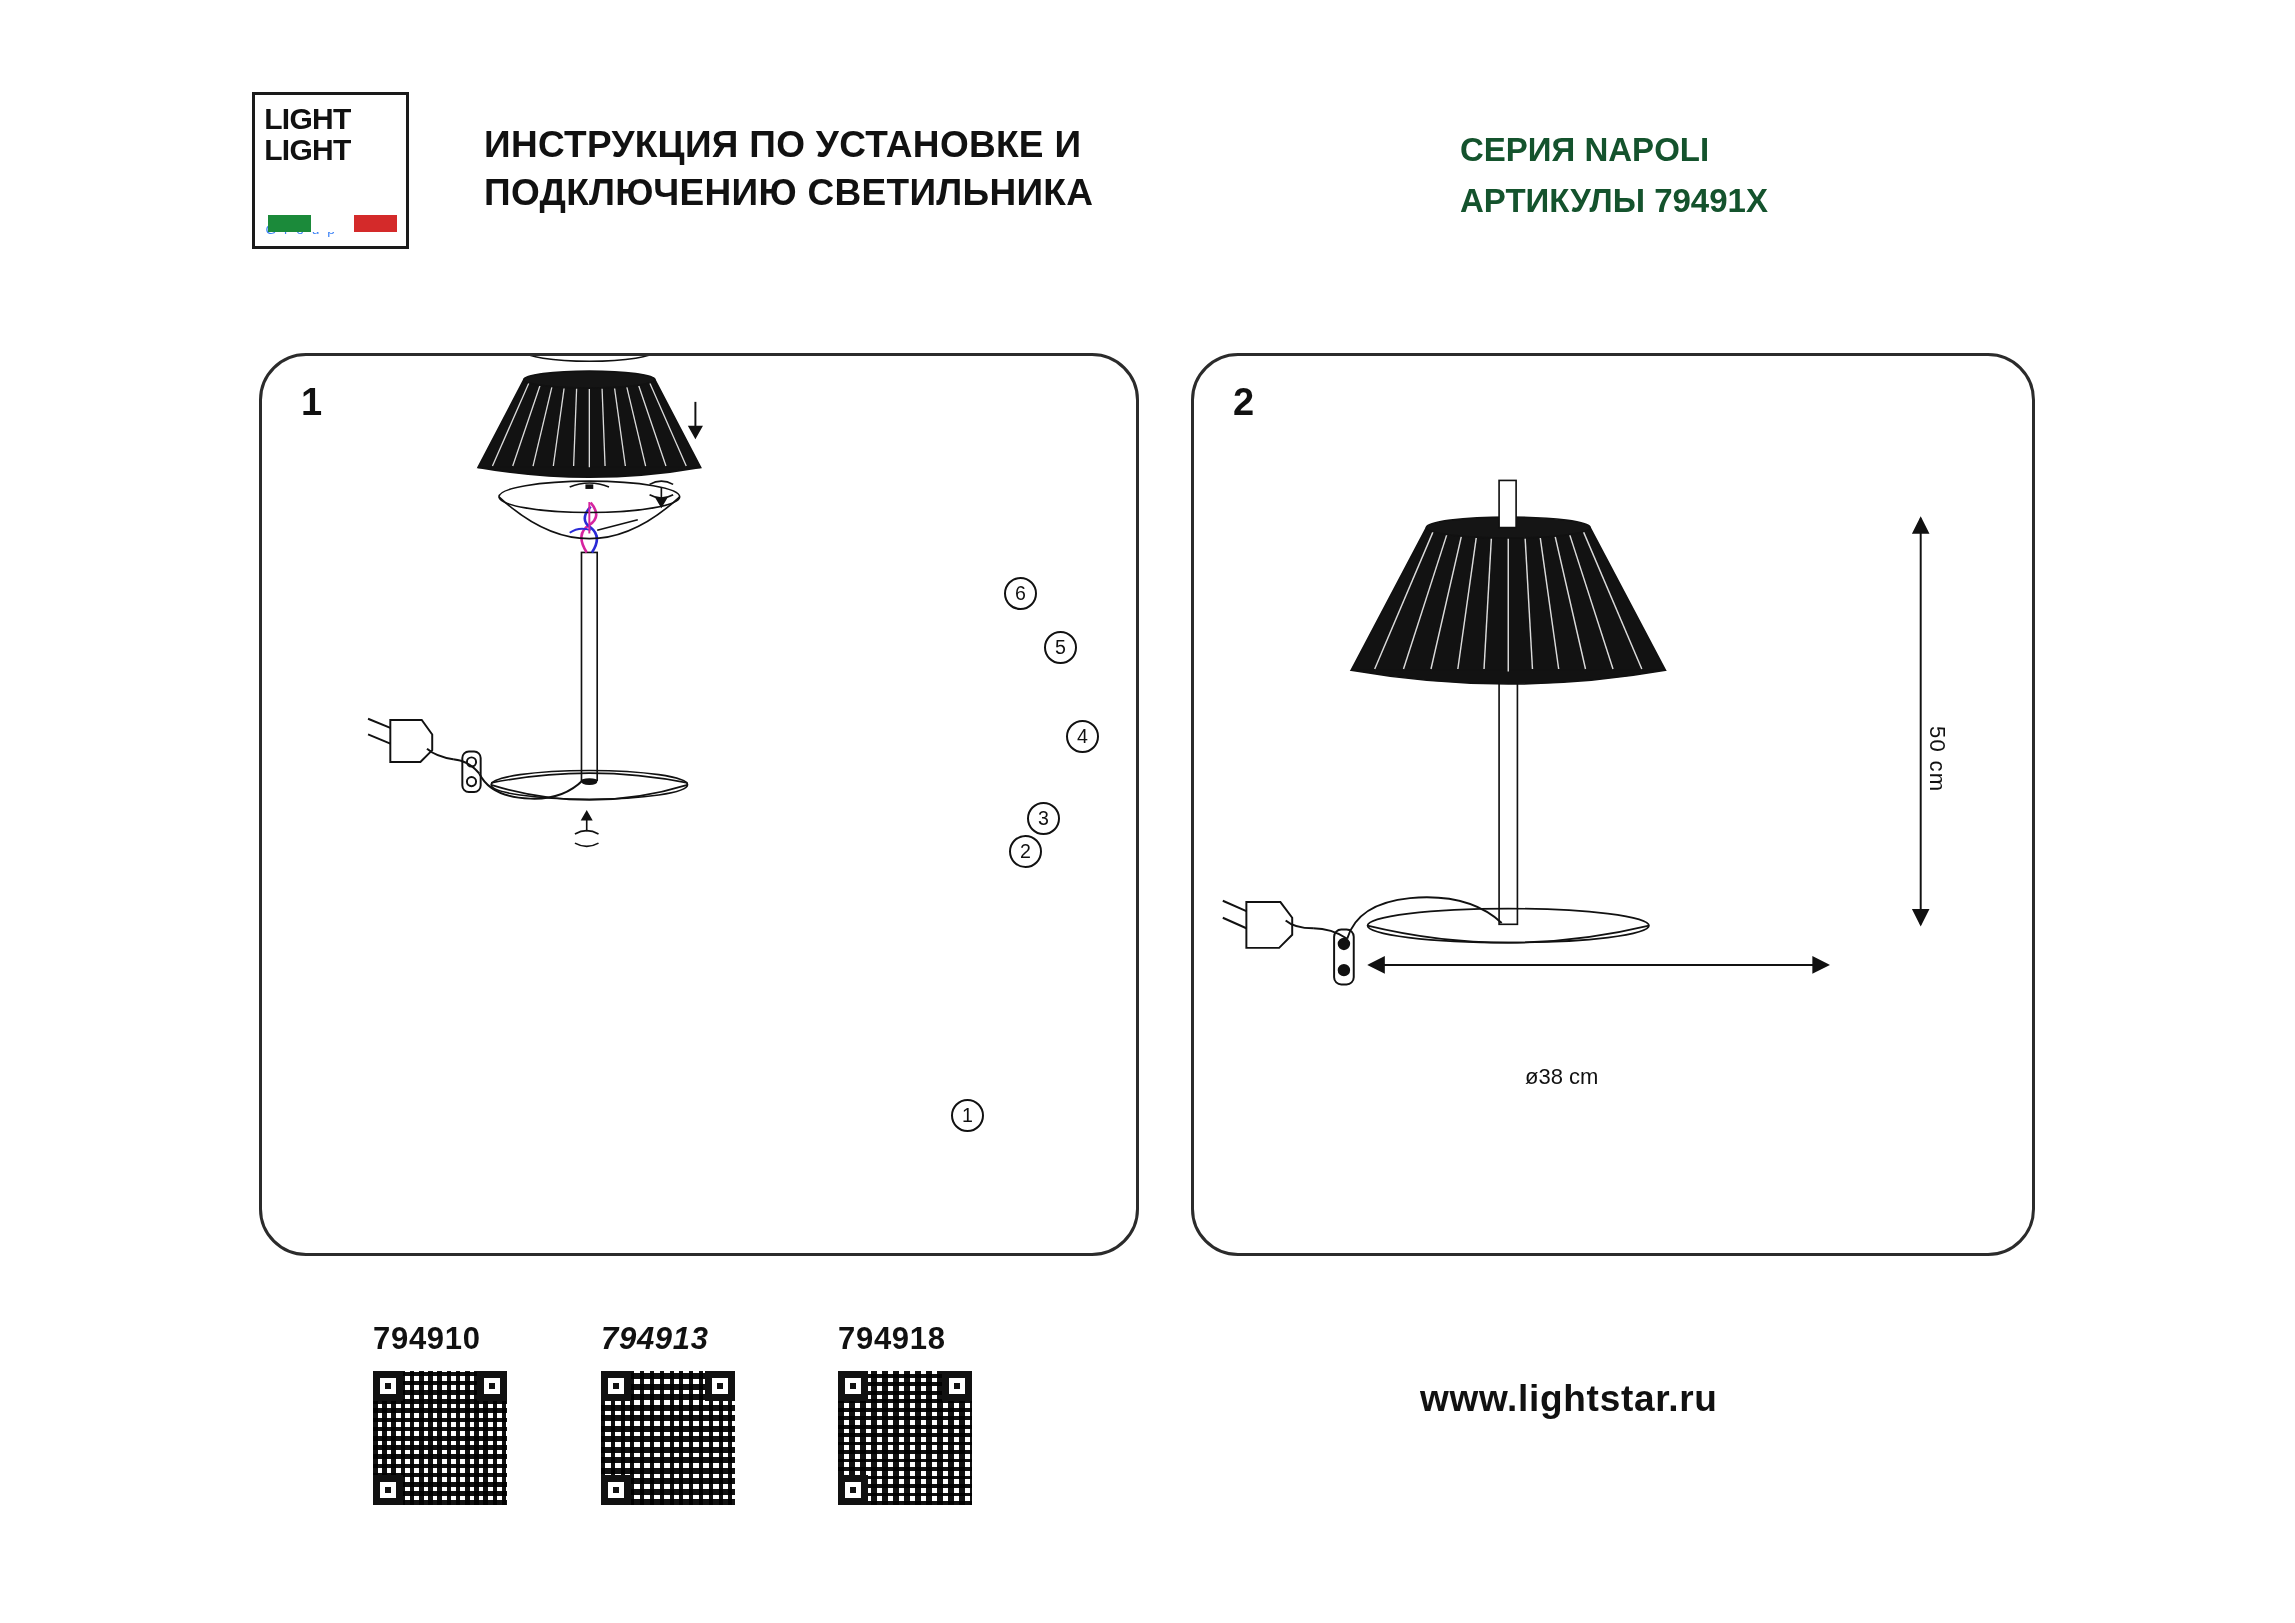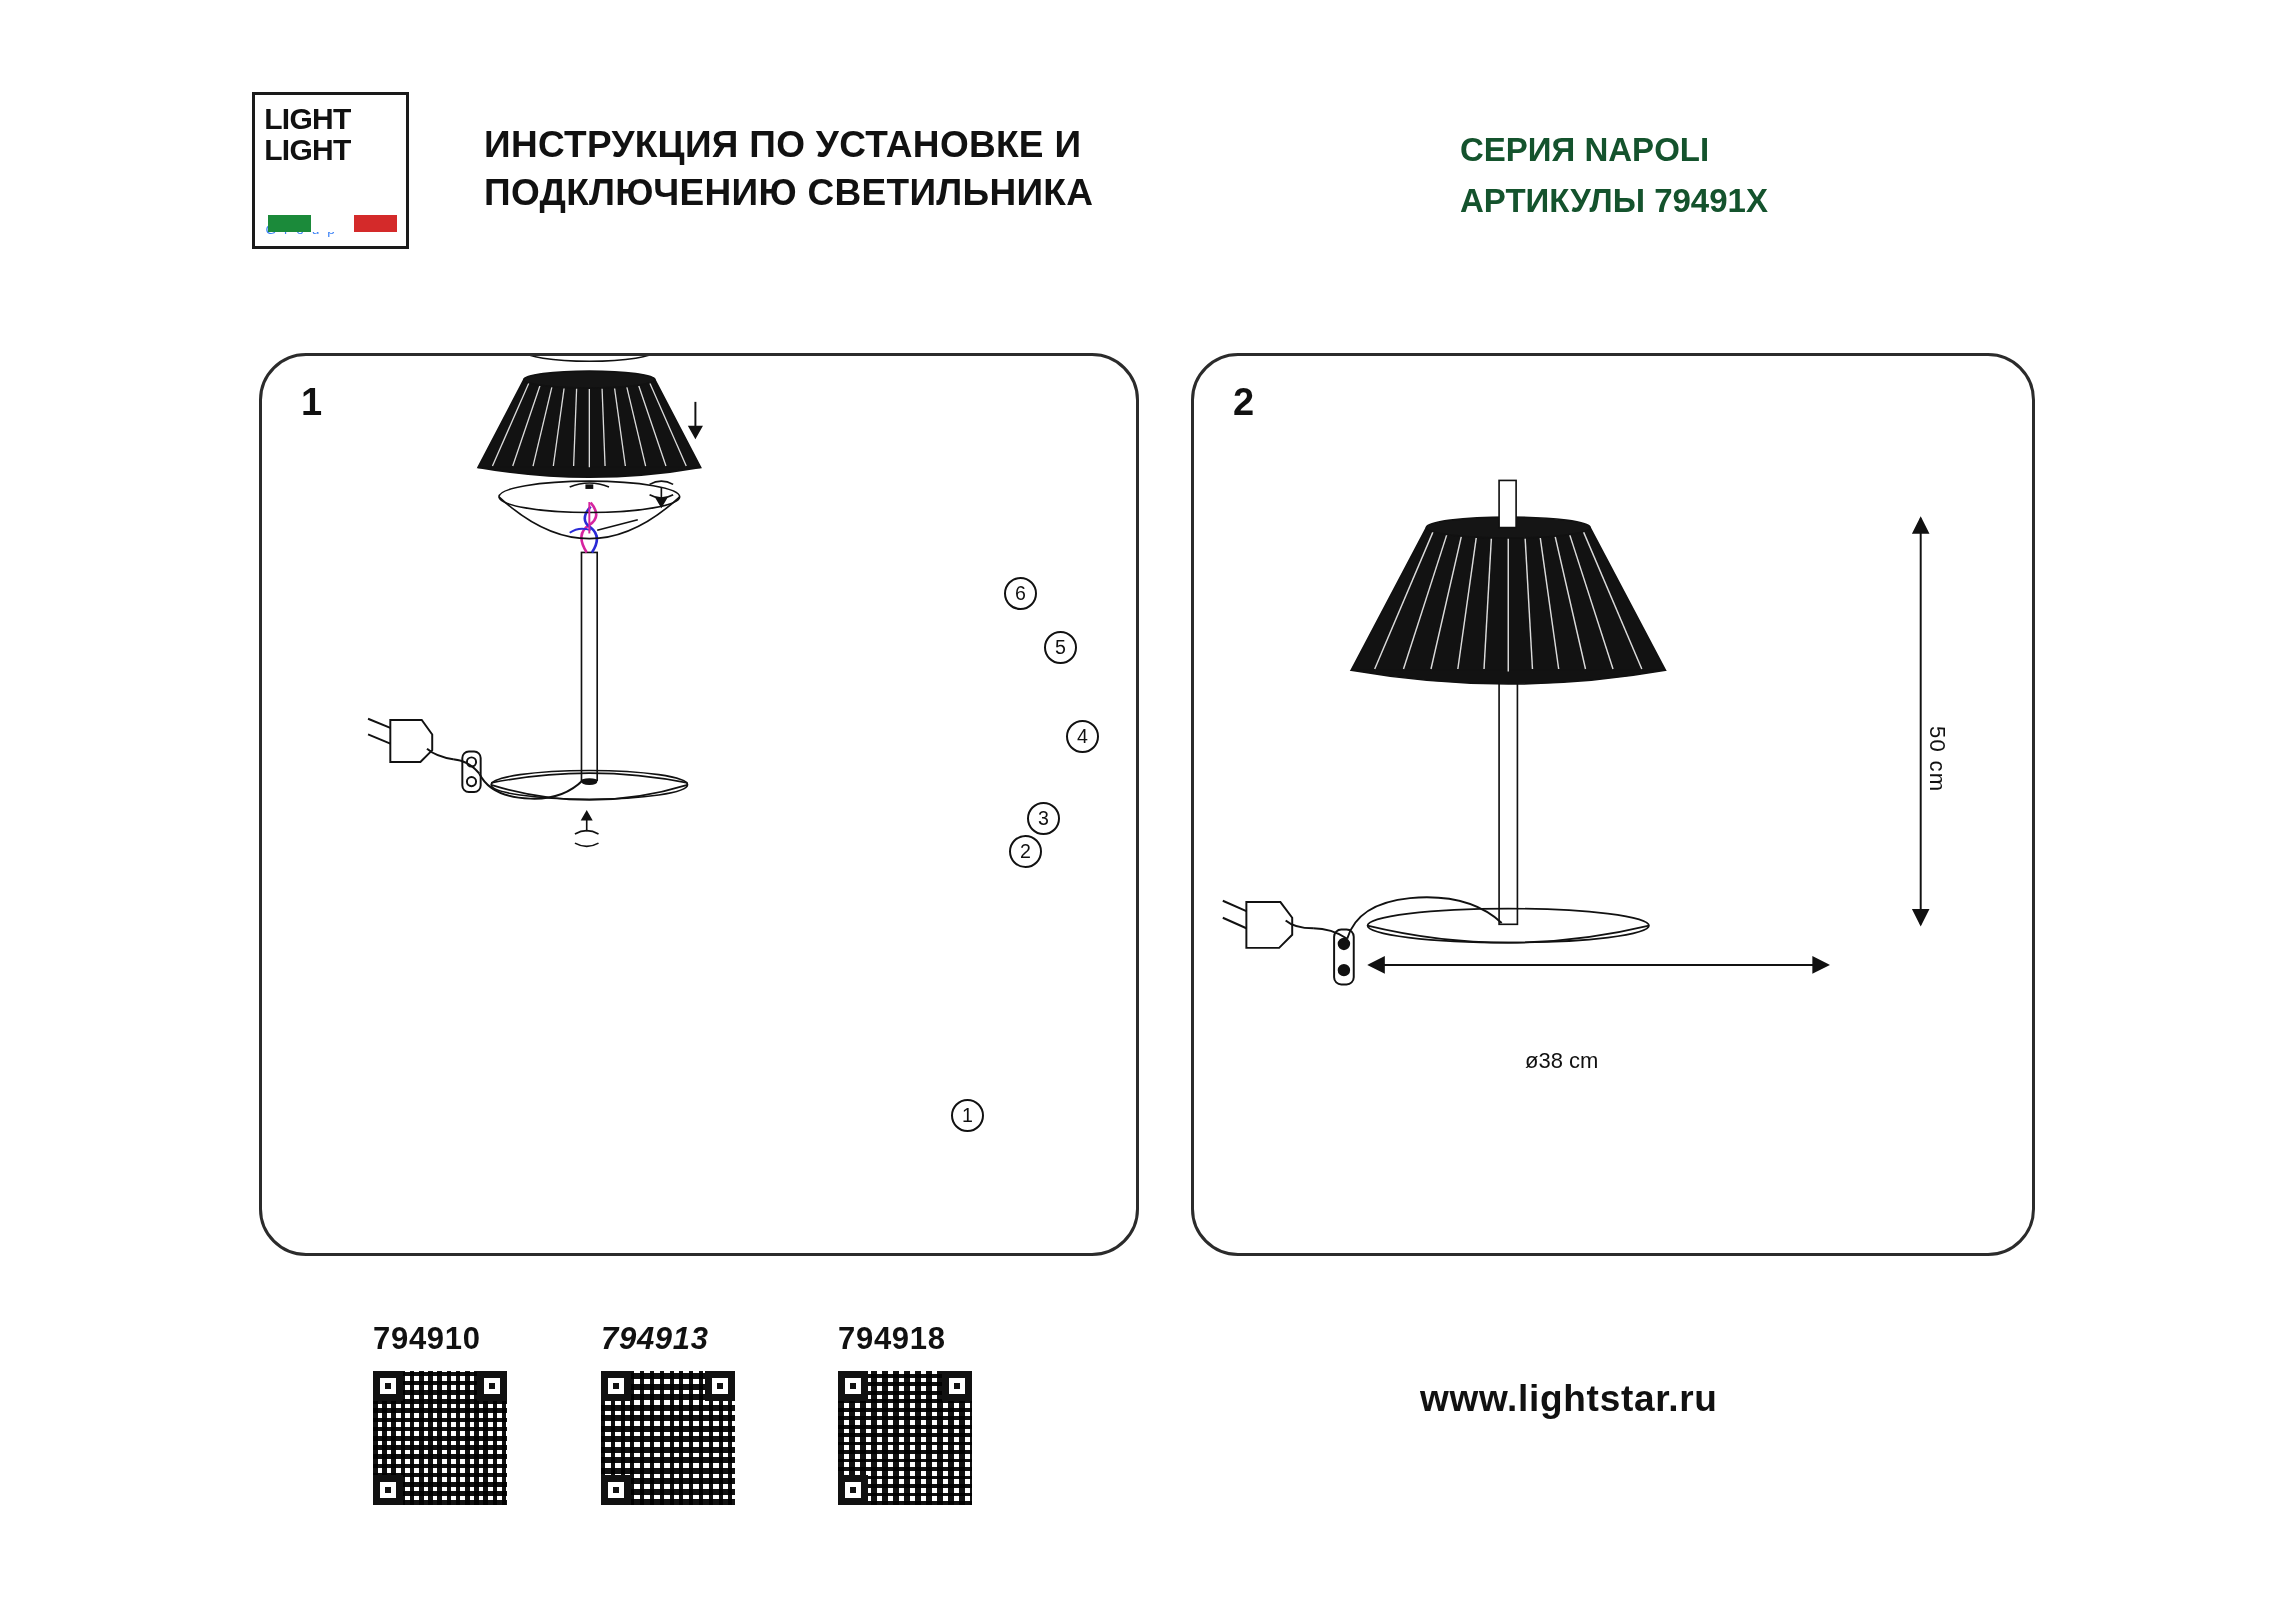--- a/index.html
+++ b/index.html
@@ -398,21 +398,21 @@
       <circle cx="229" cy="938" r="8" fill="#111"></circle>
     </g>
     <g stroke="#111" fill="none" stroke-width="3">
       <path d="M80 834 l52 0 l18 24 l0 26 l-20 20 l-50 0 l0 -70 z"></path>
       <path d="M80 848 l-36 -16"></path>
       <path d="M80 874 l-36 -16"></path>
     </g>
   </svg>
 
   <div class="dim-label" id="dim-vert-label" style="position:absolute;left:730px;top:370px;">50 cm</div>
-  <div class="dim-label" style="position:absolute;left:331px;top:692px;">ø38 cm</div>
+  <div class="dim-label" style="position:absolute;left:331px;top:708px;">ø38 cm</div>
 </div>
 
 <div id="codes">
 
   <div class="code-item" style="left:0;">
     <div class="code-label">794910</div>
     <div class="qr-wrap">
       <div class="qr"></div>
       <div class="qr-eye tl">
           <i></i>

